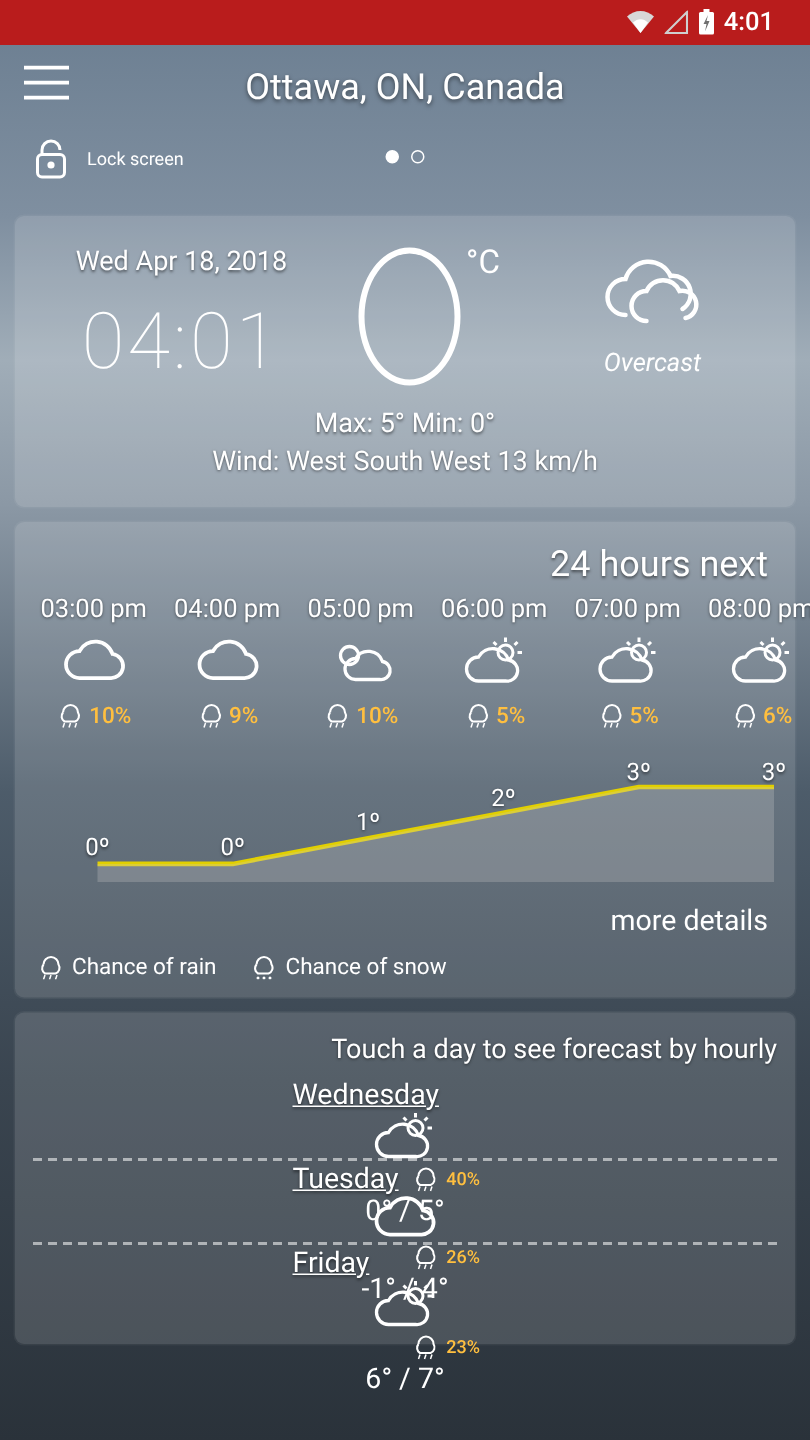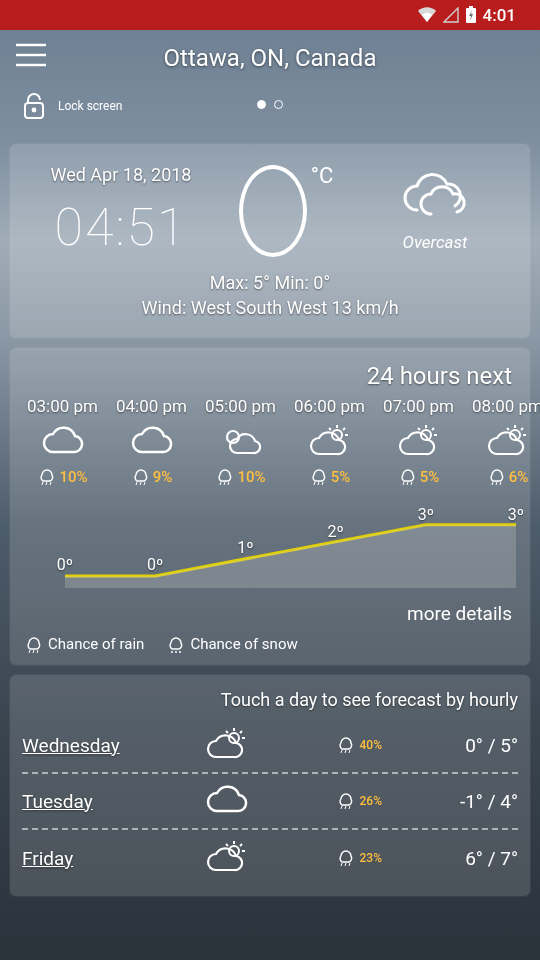--- a/index.html
+++ b/index.html
@@ -61,21 +61,21 @@
   .chart { position:relative; height:90px; margin:10px 6px 0 6px; }
   .chart .lbl { position:absolute; font-size:16px; transform:translate(-50%,-100%); text-shadow:0 1px 2px rgba(0,0,0,.5);}
   .chart svg { position:absolute; inset:0; }
   .hourly-more { text-align:right; padding-right:10px; margin-top:16px;}
   .hourly-more span { font-size:19px; }
   .legend { display:flex; gap:22px; margin-top:10px; padding-left:6px; font-size:15px;}
   .legend .li { display:flex; align-items:flex-start; gap:6px;}
   
   .daily { padding:14px 12px 10px 12px;}
   .daily-head { text-align:right; font-size:18px; text-shadow:0 1px 2px rgba(0,0,0,.5); margin-bottom:8px;}
-  .drow { display:flex; align-items:center; height:56px; border-bottom:2px dashed rgba(255,255,255,.55);}
+  .drow { display:flex; align-items:center; height:56px; border-bottom:2px dashed rgba(255,255,255,.55);flex-direction:column;}
   .drow:last-child { border-bottom:none;}
   .dday { width:150px; font-size:19px; text-decoration:underline; text-shadow:0 1px 2px rgba(0,0,0,.5);}
   .dic { width:110px; display:flex; justify-content:center;}
   .dpr { width:100px; display:flex; align-items:center; justify-content:flex-end; gap:6px; font-size:12px;}
   .dpr .pct { color:#ffbf3f; font-weight:500;}
   .dtemp { flex:1; text-align:right; font-size:19px;}
 </style>
 </head>
 <body>
 
@@ -118,21 +118,21 @@
   <div class="dots">
     <div class="dot active"></div>
     <div class="dot"></div>
   </div>
 </div>
 
 <div class="card now">
   <div class="now-top">
     <div class="now-left">
       <div class="now-date">Wed Apr 18, 2018</div>
-      <div class="now-time">04:51</div>
+      <div class="now-time">04:01</div>
     </div>
     <div class="now-temp">
       <div class="temp-circle"></div>
       <div class="deg">°C</div>
     </div>
     <div class="now-cond">
       <svg width="76" height="50" viewBox="0 0 76 50">
         <path d="M20 40 a12 12 0 0 1 0 -24 a16 16 0 0 1 30 -2 a12 12 0 0 1 8 22" fill="none" stroke="#fff" stroke-width="3" stroke-linecap="round"></path>
         <path d="M34 44 a10 10 0 0 1 0 -20 a12 12 0 0 1 22 0 a9 9 0 0 1 4 18" fill="none" stroke="#fff" stroke-width="3" stroke-linecap="round"></path>
       </svg>

